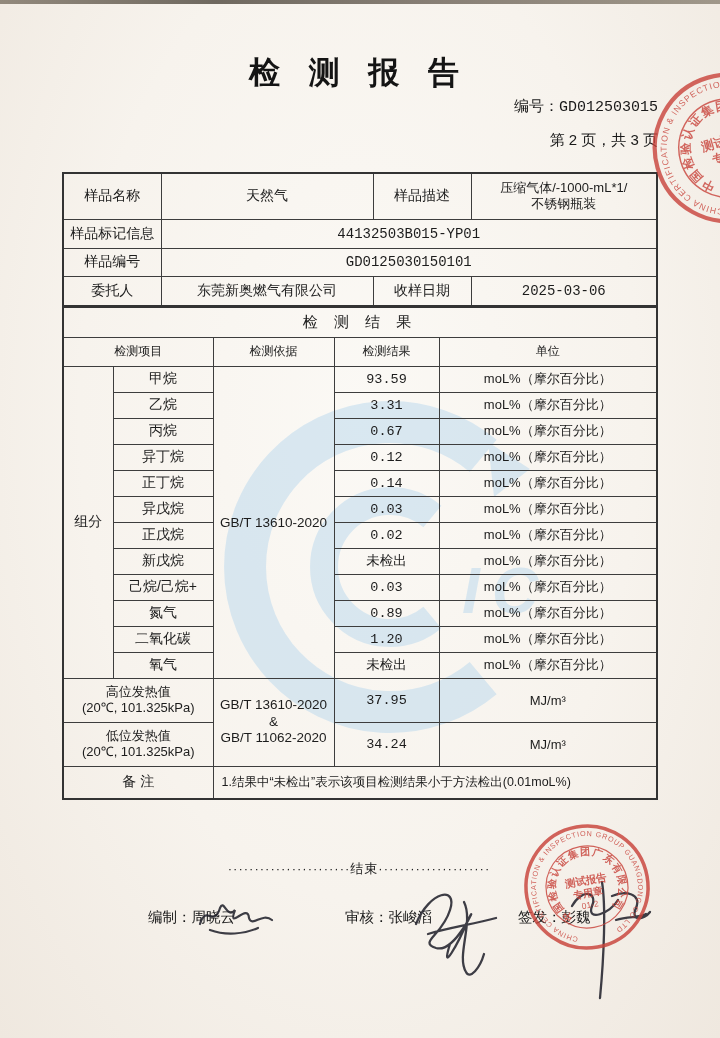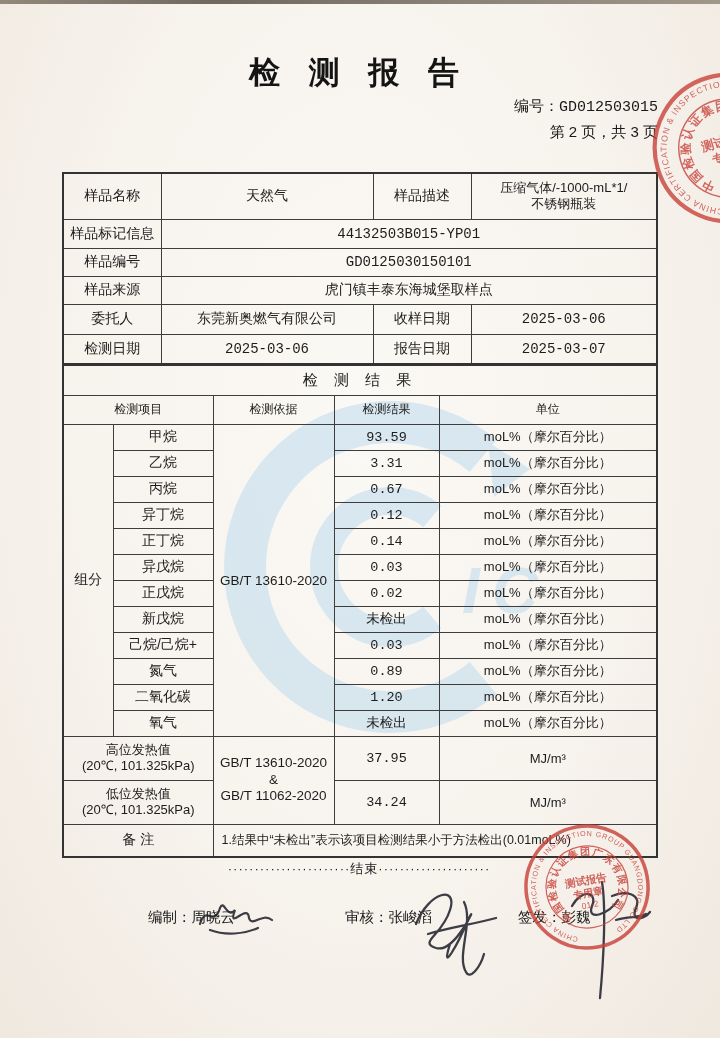--- a/index.html
+++ b/index.html
@@ -6,21 +6,21 @@
   body{width:720px;height:1038px;font-family:"Liberation Sans",sans-serif;}
   .page{position:relative;width:720px;height:1038px;overflow:hidden;color:#1e1e1e;
         background:radial-gradient(ellipse at 50% 40%, #fbf9f5 0%, #f7f3ed 55%, #efe8df 100%);}
   .photo-edge{position:absolute;top:0;left:0;width:720px;height:4px;
         background:linear-gradient(90deg,#7a7062,#4d463c 30%,#6b6156 60%,#8b8273);opacity:.8;}
 
   .title{position:absolute;top:52px;left:62px;width:594px;text-align:center;
          font-size:31px;font-weight:700;letter-spacing:10px;color:#141414;}
   .meta{position:absolute;right:62px;text-align:right;font-size:15px;color:#191919;}
   .meta-no{top:97px;}
-  .meta-page{top:123px;}
+  .meta-page{top:131px;}
   .num{font-family:"Liberation Mono","DejaVu Sans Mono",monospace;letter-spacing:0;}
 
   .tables{position:absolute;left:62px;top:172px;width:594px;}
   table{border-collapse:collapse;table-layout:fixed;width:594px;background:transparent;}
   table + table{margin-top:-1px;}
   td,th{border:1px solid #3d3d3d;text-align:center;vertical-align:middle;
         font-size:14px;font-weight:400;padding:1px 4px;color:#1c1c1c;overflow:hidden;}
   .tbl{border:2px solid #333;}
   .pre{white-space:pre-line;line-height:1.25;margin-left:43px;}
   .lbl{font-size:14px;}
@@ -81,35 +81,25 @@
 不锈钢瓶装</td>
       </tr>
       <tr style="height:29px">
         <td class="lbl">样品标记信息</td>
         <td class="val num" colspan="3">44132503B015-YP01</td>
       </tr>
       <tr style="height:28px">
         <td class="lbl">样品编号</td>
         <td class="val num" colspan="3">GD0125030150101</td>
       </tr>
-      <tr style="height:28px">
-        <td class="lbl">样品来源</td>
-        <td class="val" colspan="3">虎门镇丰泰东海城堡取样点</td>
-      </tr>
       <tr style="height:30px">
         <td class="lbl">委托人</td>
         <td class="val">东莞新奥燃气有限公司</td>
         <td class="lbl">收样日期</td>
         <td class="val num">2025-03-06</td>
-      </tr>
-      <tr style="height:30px">
-        <td class="lbl">检测日期</td>
-        <td class="val num">2025-03-06</td>
-        <td class="lbl">报告日期</td>
-        <td class="val num">2025-03-07</td>
       </tr>
     </tbody>
       </table>
 
     <table class="tbl">
       <colgroup>
           <col style="width:50px">
           <col style="width:100px">
           <col style="width:121px">
           <col style="width:105px">

